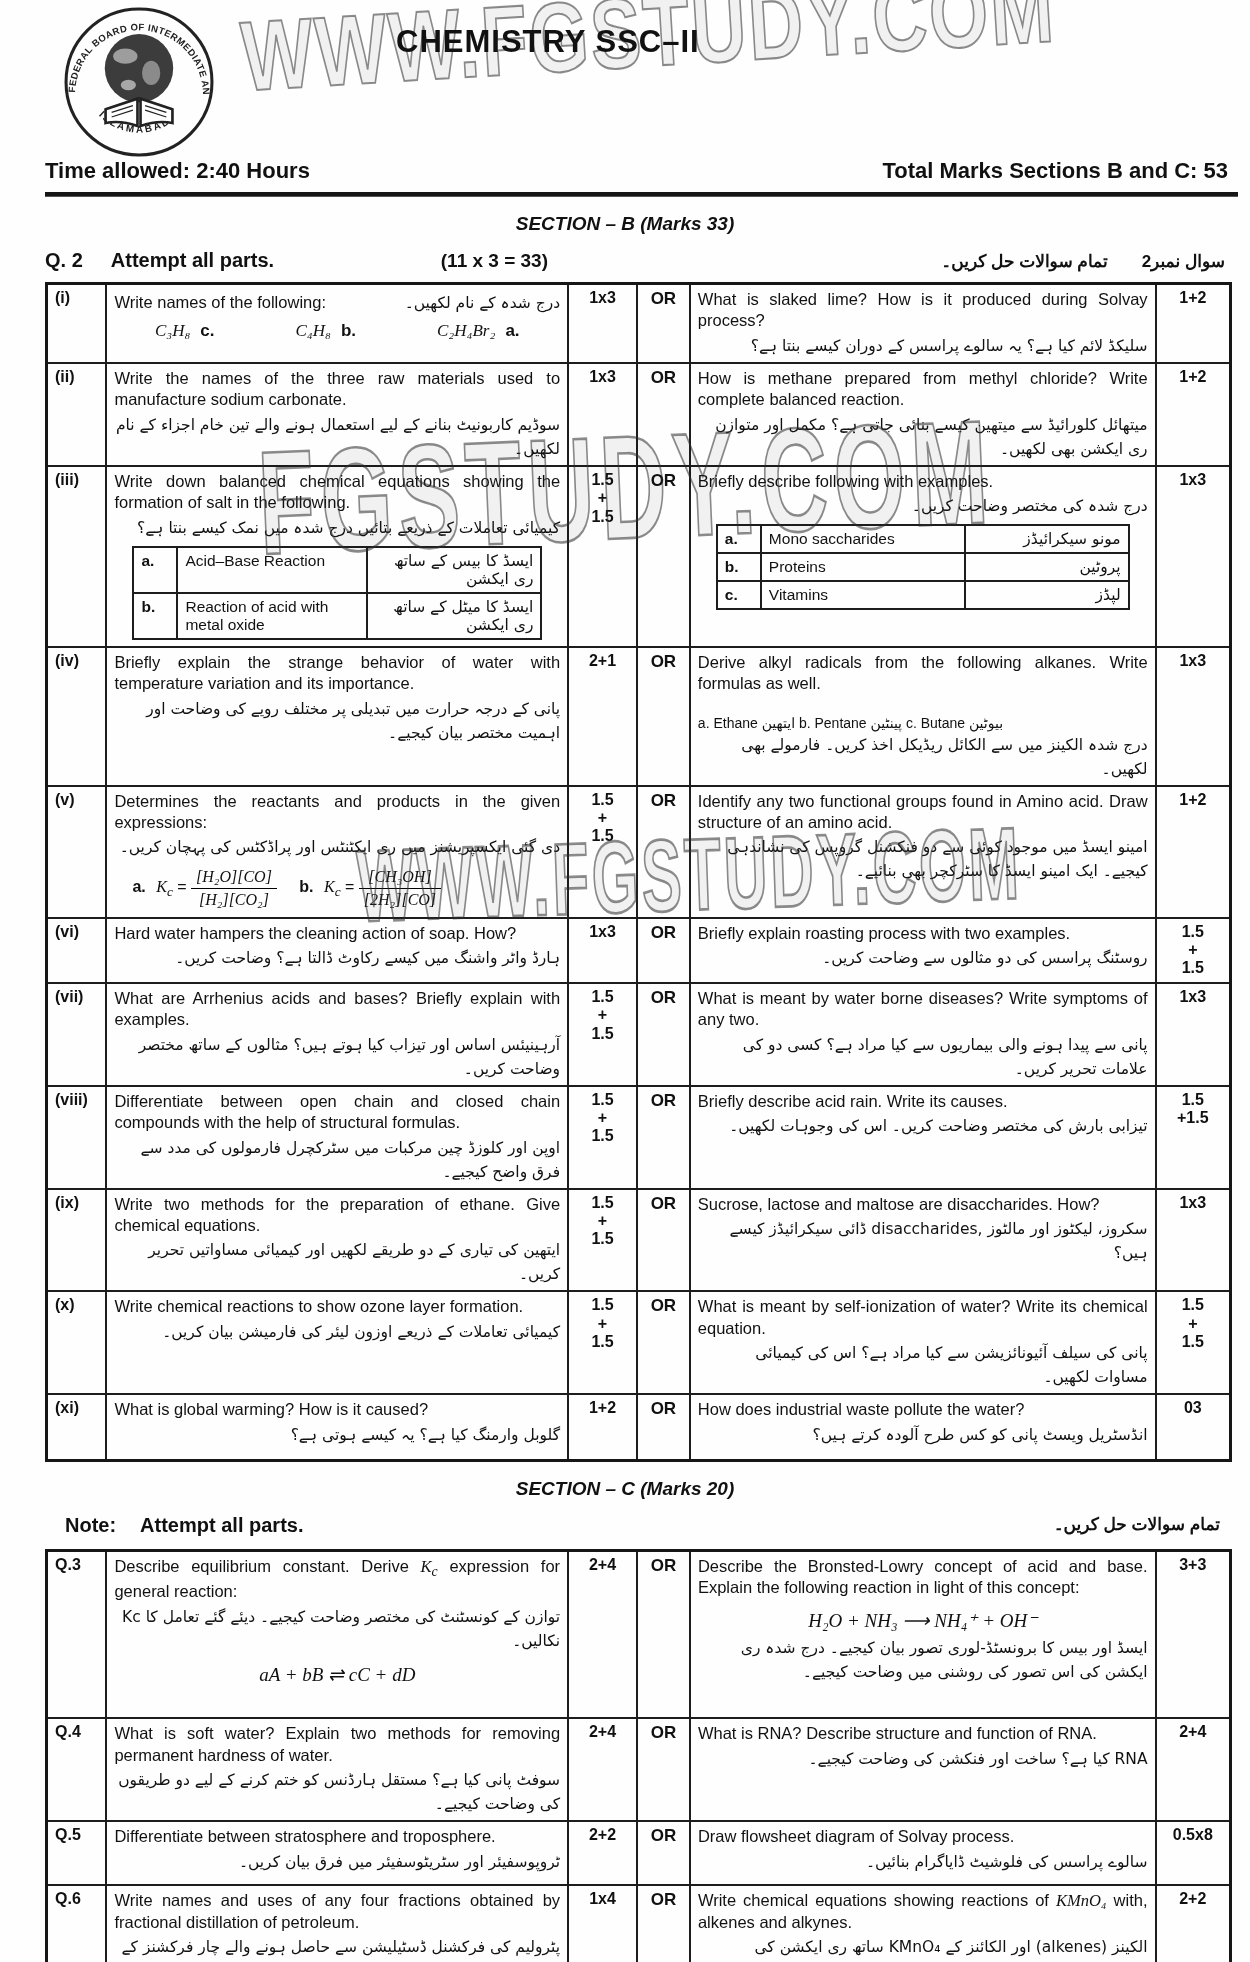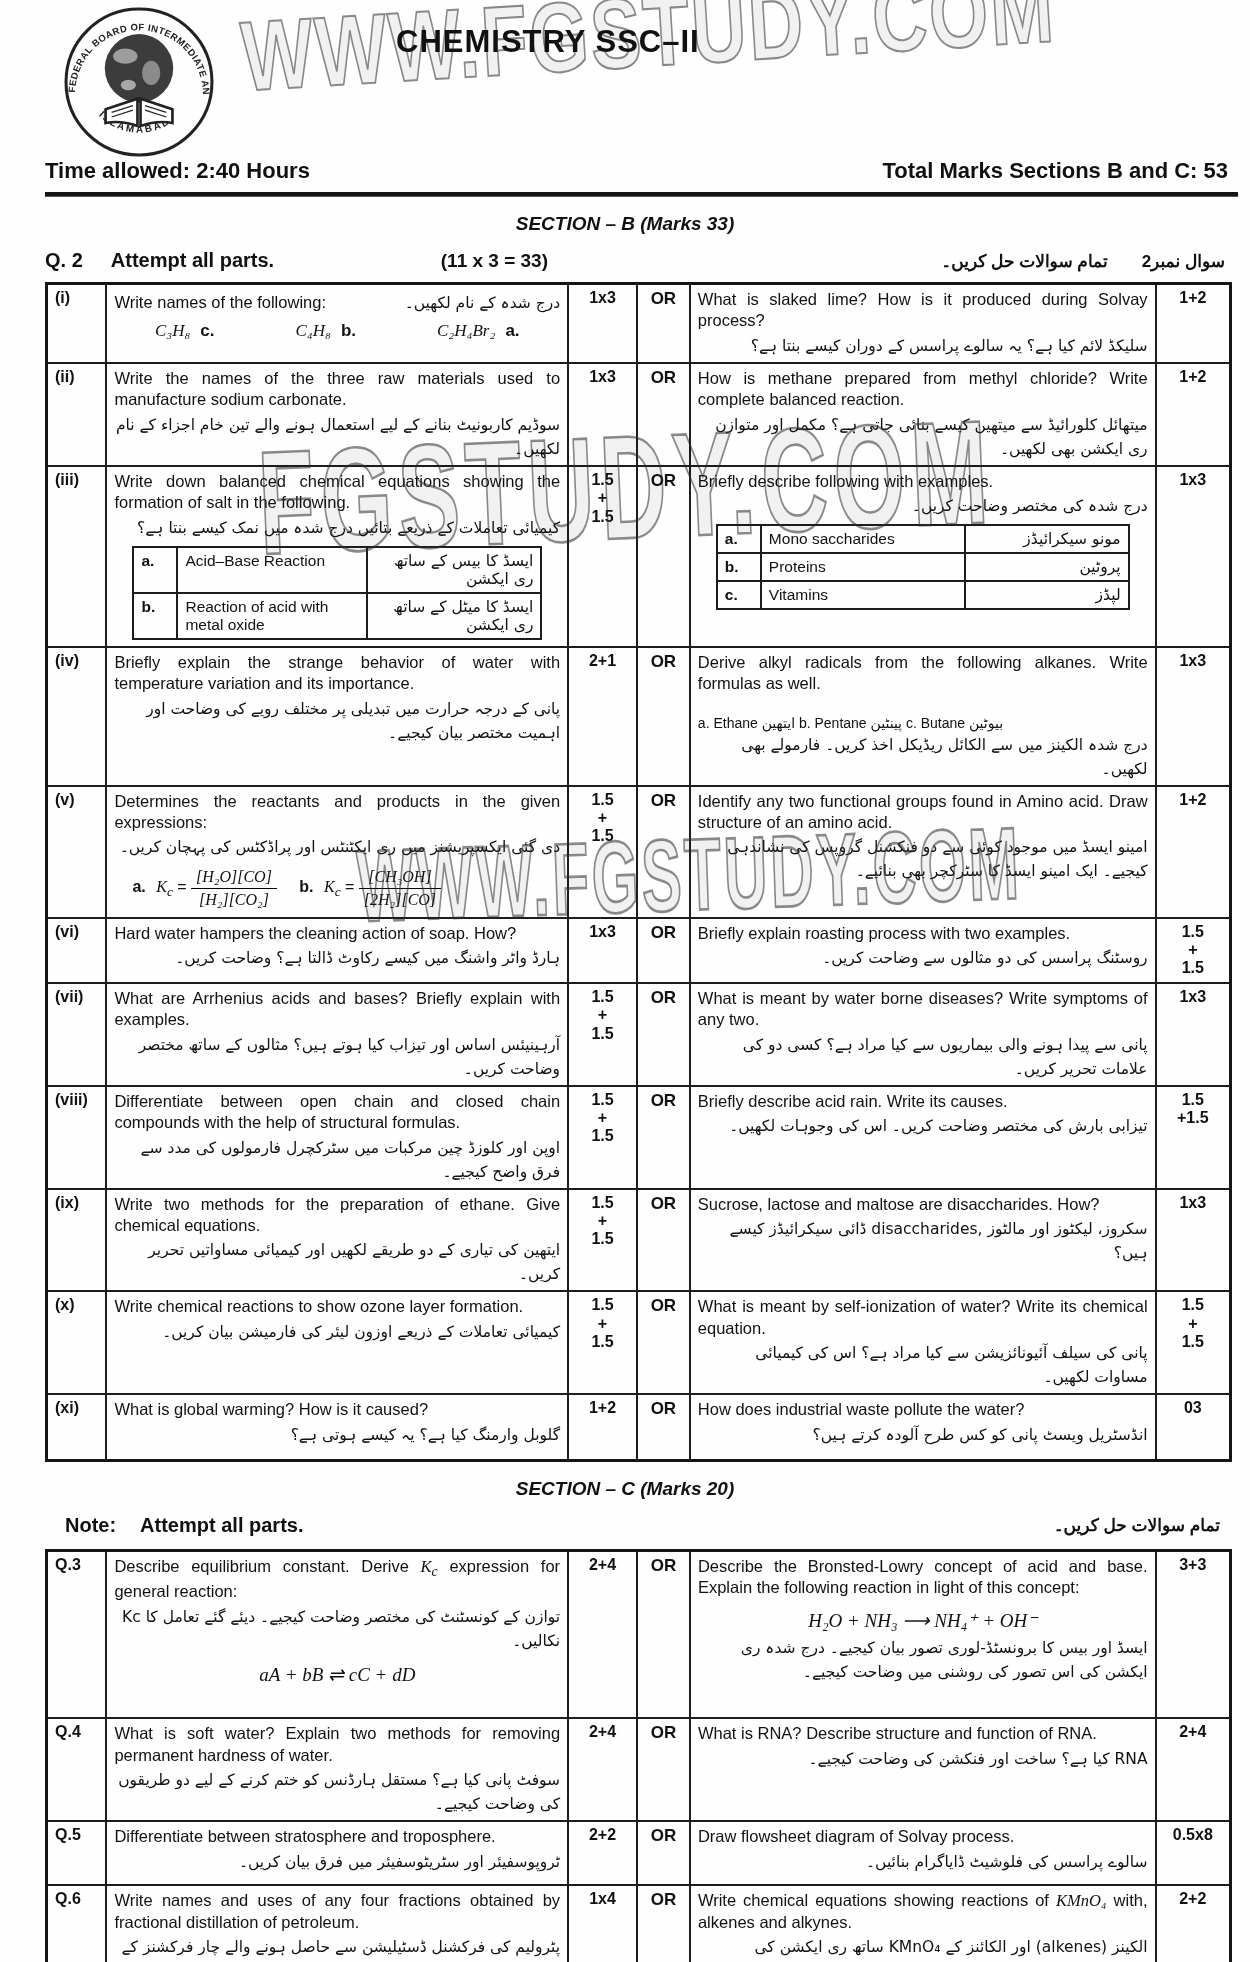--- a/index.html
+++ b/index.html
@@ -19,21 +19,21 @@
   .rule{height:4px;background:#161616;margin:8px 12px 0 45px;border-bottom:1px solid #555;}
   
   .sec-head{text-align:center;font-size:19px;font-weight:bold;font-style:italic;margin:16px 0 6px 0;}
   .sec-head span{}
   .qline{display:flex;align-items:baseline;margin:14px 25px 10px 45px;}
   .qline .qno{font-size:20px;font-weight:bold;margin-right:28px;}
   .qline .qinstr{font-size:20px;font-weight:bold;flex:0 0 330px;}
   .qline .qmarks{font-size:19px;font-weight:bold;flex:1;}
   .qline .qur{direction:rtl;font-size:17px;font-weight:bold;}
   .qur .gap{display:inline-block;width:34px;}
-  .noteline{display:flex;justify-content:space-between;align-items:center;margin:14px 30px 12px 65px;}
+  .noteline{display:flex;justify-content:space-between;align-items:flex-start;margin:14px 30px 12px 65px;}
   .noteline .nl{font-size:20px;font-weight:bold;}
   .noteline .nr{direction:rtl;font-size:17px;font-weight:bold;}
   .note-label{display:inline-block;margin-right:24px;}
   
   table.qt{border-collapse:collapse;width:1187px;margin-left:45px;border:3px solid #161616;}
   table.qt td{border:2.4px solid #1d1d1d;vertical-align:top;padding:4px 7px;}
   td.cno{text-align:left;font-size:16px;font-weight:bold;padding-top:6px;}
   td.cq{font-size:16.5px;}
   td.cm{text-align:center;vertical-align:middle;font-weight:bold;font-size:16px;white-space:pre-line;line-height:1.15;}
   td.cor{text-align:center;vertical-align:middle;font-weight:bold;font-size:17px;}

